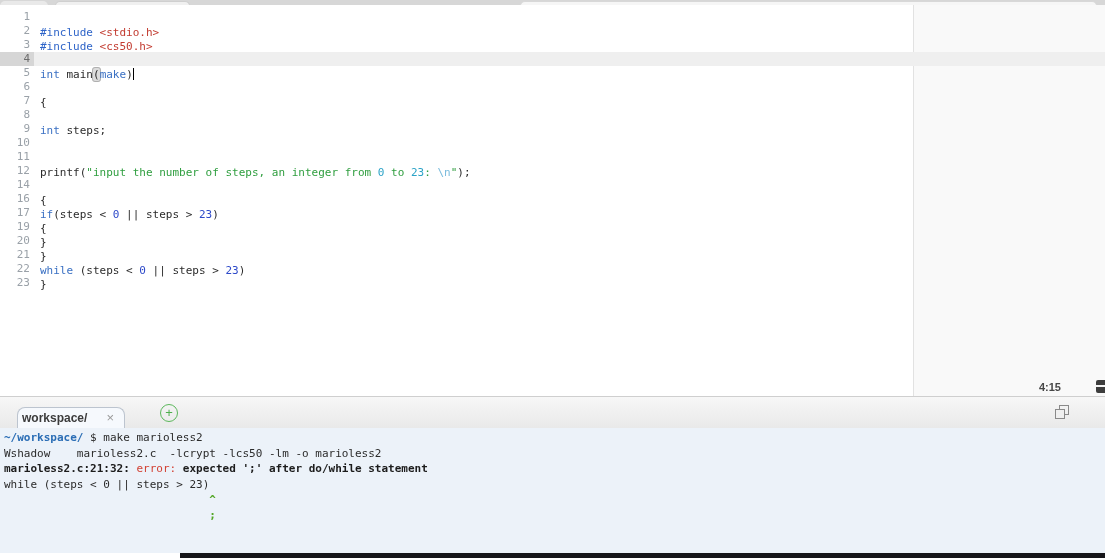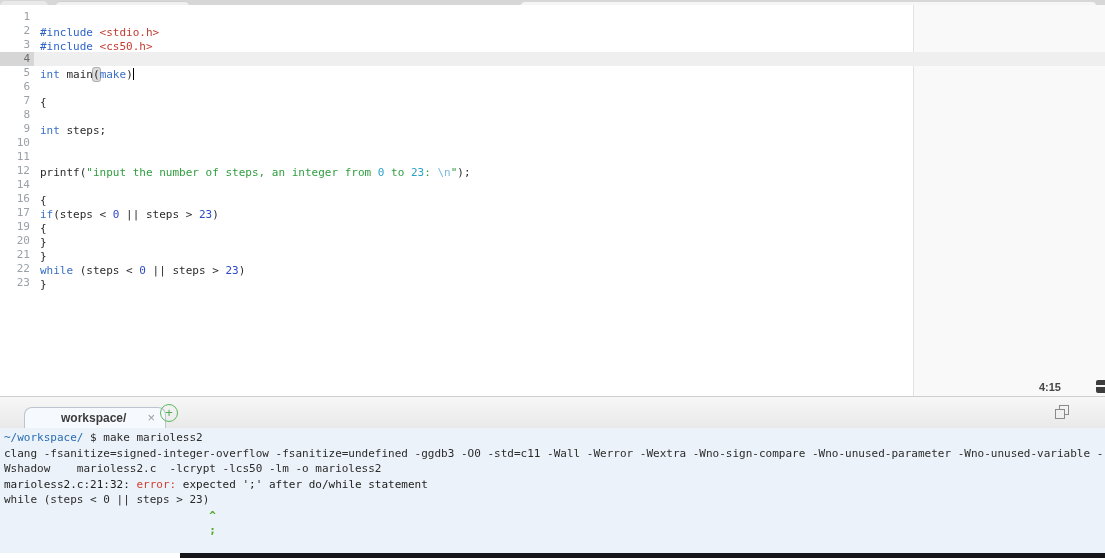--- a/index.html
+++ b/index.html
@@ -37,36 +37,36 @@
   .cursor{display:inline-block;width:0;border-left:1px solid #000;height:12px;vertical-align:-2px;}
 
   .statusbar{position:absolute;right:0;bottom:0;height:18px;}
   .cursor-pos{position:absolute;right:44px;bottom:3px;font-size:11px;font-weight:bold;color:#474747;}
   .status-icon{position:absolute;right:-2px;bottom:3px;width:11px;height:13px;border-radius:2px;
     background:linear-gradient(#3d3d3d 42%,#f5f5f5 42%,#f5f5f5 56%,#3d3d3d 56%);}
 
   
   .console{position:absolute;left:0;top:397px;width:1105px;height:161px;}
   .console-header{position:relative;height:31px;background:linear-gradient(#f7f7f7,#e9e9e9);}
-  .console-tab{position:absolute;left:24px;bottom:0;width:142px;height:21px;box-sizing:border-box;
+  .console-tab{position:absolute;left:17px;bottom:0;width:108px;height:21px;box-sizing:border-box;
     background:#f6f9fd;border:1px solid #bcc4cf;border-bottom:none;border-radius:8px 8px 0 0;
-    font-size:12px;font-weight:700;color:#3c3c3c;line-height:20px;padding-left:36px;}
+    font-size:12px;font-weight:700;color:#3c3c3c;line-height:20px;padding-left:4px;}
   .console-tab .close{position:absolute;right:10px;top:0;font-weight:400;font-size:13px;color:#9a9a9a;cursor:pointer;}
   .add-tab{position:absolute;left:160px;top:7px;width:16px;height:16px;border:1px solid #5cb85c;
     border-radius:50%;color:#4cae4c;font-size:13px;line-height:15px;text-align:center;cursor:pointer;}
   .restore-btn{position:absolute;right:36px;top:8px;width:14px;height:14px;}
   .restore-btn::after{content:"";position:absolute;left:0;bottom:0;width:8px;height:8px;border:1px solid #8a8a8a;background:#f0f0f0;}
   .restore-btn::before{content:"";position:absolute;right:0;top:0;width:8px;height:8px;border:1px solid #8a8a8a;}
 
   .console-body{position:relative;height:125px;background:#ecf2f9;
     font-family:"DejaVu Sans Mono",monospace;font-size:11px;line-height:15.5px;
     padding:2px 0 0 4px;box-sizing:border-box;overflow:hidden;}
   .t-line{white-space:pre;color:#222;}
-  .prompt{color:#2a6db5;font-weight:normal;}
-  .b{font-weight:normal;color:#1c1c1c;}
+  .prompt{color:#2a6db5;font-weight:bold;}
+  .b{font-weight:bold;color:#1c1c1c;}
   .err{font-weight:normal;color:#d23f31;}
   .caret{color:#53a626;font-weight:bold;}
 
   .bottom-bar{position:absolute;left:180px;right:0;bottom:0;height:5px;background:#16161a;}
 </style>
 </head>
 <body>
 
 <div class="top-strip">
   <div class="ghost-tab gt1"></div>
@@ -109,21 +109,20 @@
   <div class="console-header">
     <div class="console-tab">
       <span>workspace/</span>
       <span class="close">×</span>
     </div>
     <div class="add-tab">+</div>
     <div class="restore-btn"></div>
   </div>
   <div class="console-body" id="terminal-lines">
       <div class="t-line"><span class="prompt">~/workspace/</span><span class="txt"> $ make marioless2</span></div>
-      <div class="t-line"><span class="txt">clang -fsanitize=signed-integer-overflow -fsanitize=undefined -ggdb3 -O0 -std=c11 -Wall -Werror -Wextra -Wno-sign-compare -Wno-unused-parameter -Wno-unused-variable -</span></div>
       <div class="t-line"><span class="txt">Wshadow    marioless2.c  -lcrypt -lcs50 -lm -o marioless2</span></div>
       <div class="t-line"><span class="b">marioless2.c:21:32: </span><span class="err">error: </span><span class="b">expected ';' after do/while statement</span></div>
       <div class="t-line"><span class="txt">while (steps &lt; 0 || steps &gt; 23)</span></div>
       <div class="t-line"><span class="caret">                               ^</span></div>
       <div class="t-line"><span class="caret">                               ;</span></div>
     </div>
   <div class="bottom-bar"></div>
 </div>
 
 </body></html>

